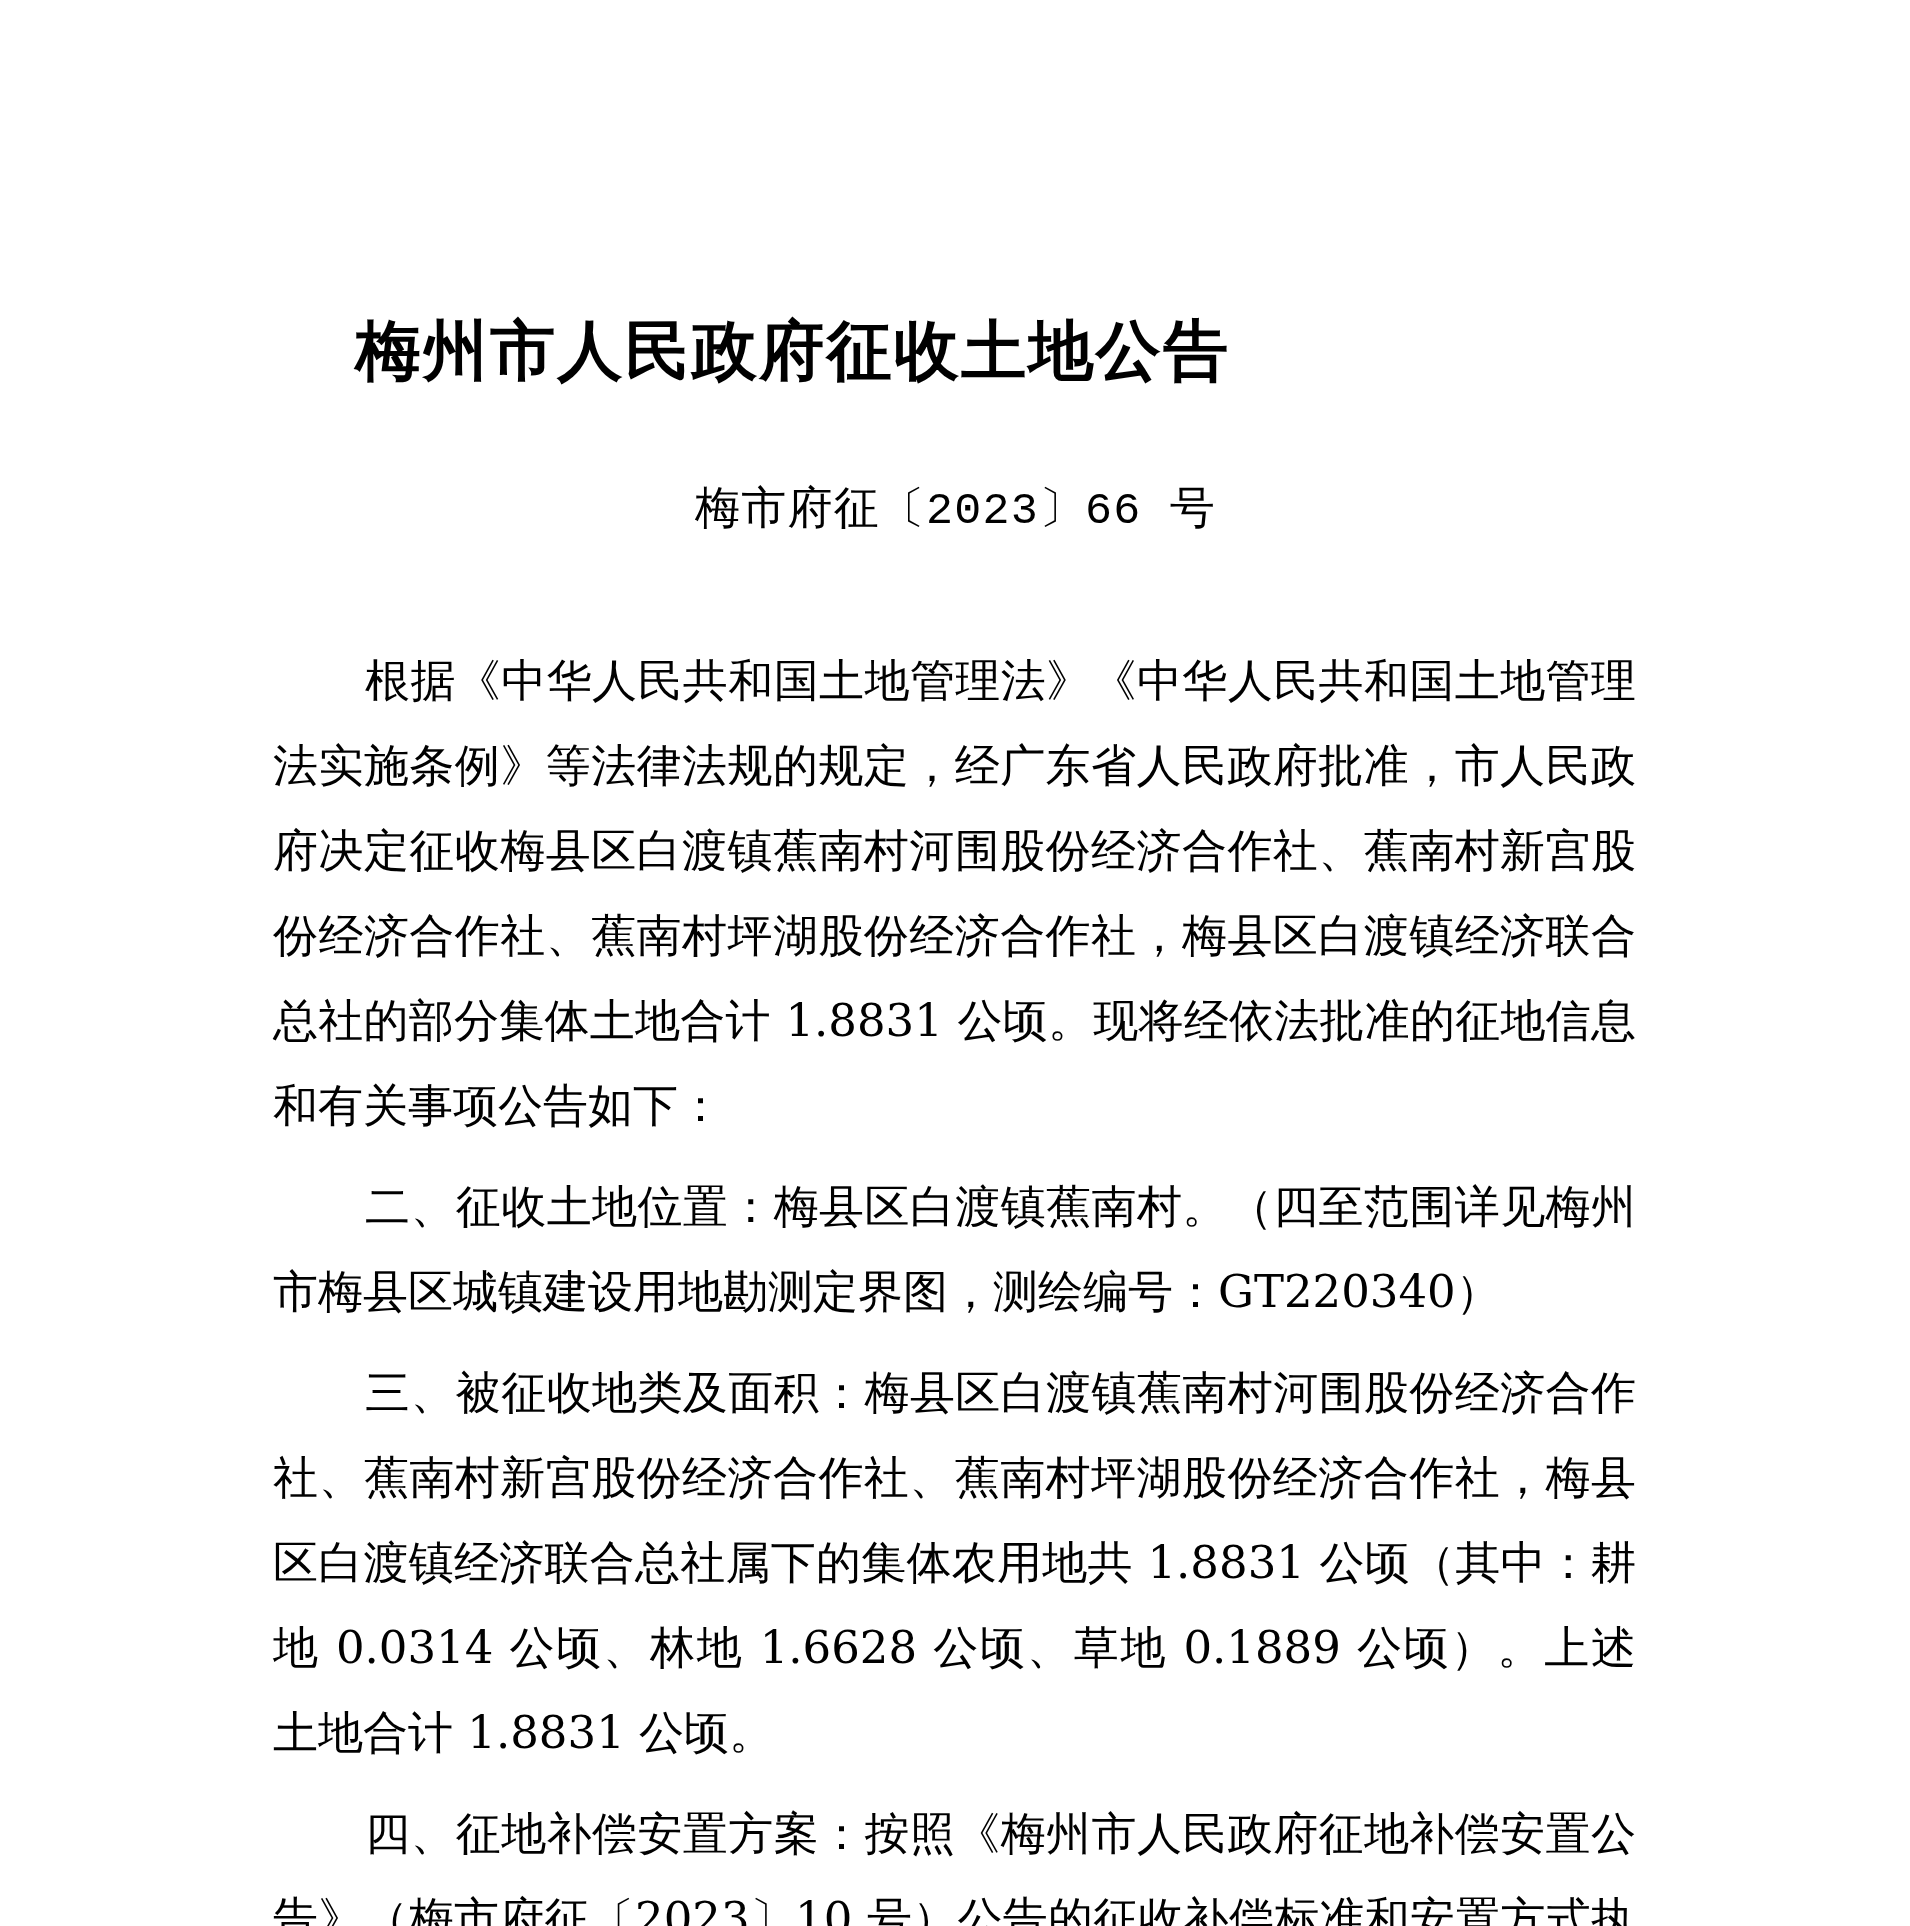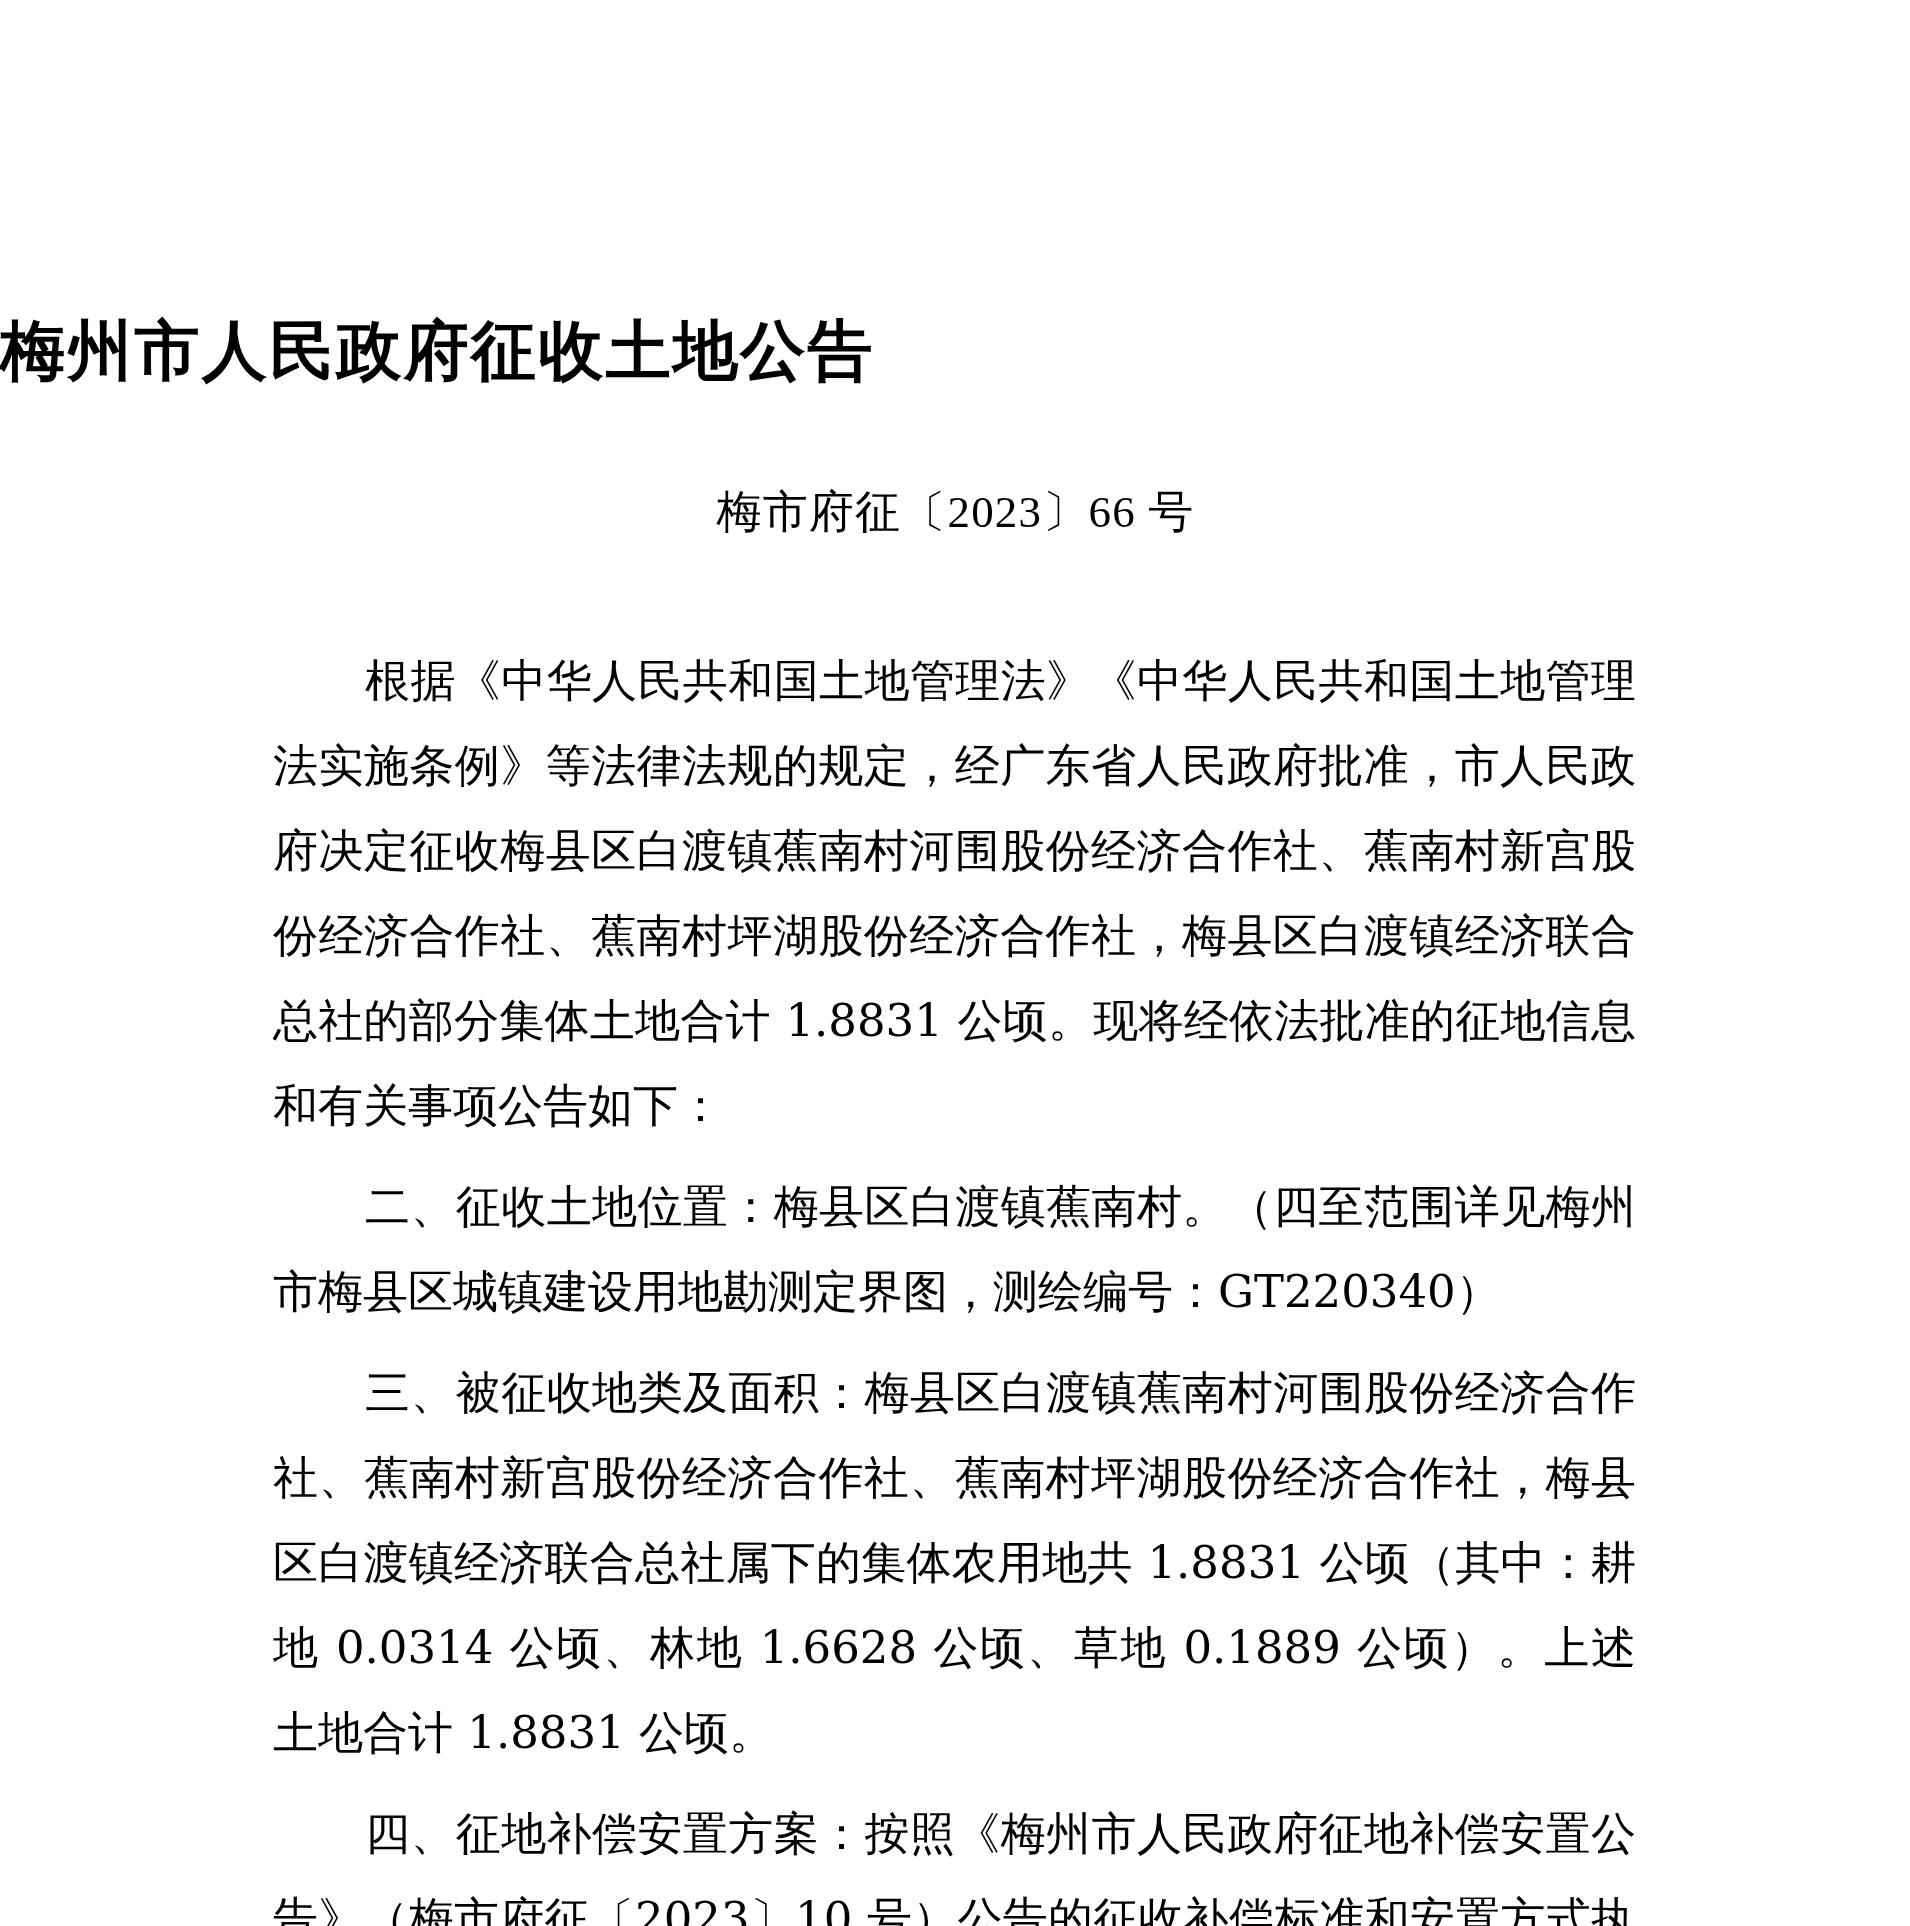--- a/index.html
+++ b/index.html
@@ -18,36 +18,37 @@
     background: #ffffff;
     box-sizing: border-box;
     overflow: hidden;
   }
   
   .doc-title {
     position: absolute;
     left: 0;
     top: 266px;
     width: 1586px;
+    text-align: center;
     font-family: "DejaVu Serif", "Liberation Serif", serif;
     font-weight: 700;
     font-size: 65px;
     line-height: 1.25;
     letter-spacing: 2.3px;
     color: #000000;
     white-space: nowrap;
   }
   
   .doc-number {
     position: absolute;
     left: 0;
     top: 483px;
     width: 1911px;
     text-align: center;
-    font-family: Liberation Serif, serif;
+    font-family: Liberation Mono, monospace;
     font-weight: 400;
     font-size: 45px;
     line-height: 1.3;
     letter-spacing: 1.2px;
     color: #000000;
     white-space: nowrap;
   }
   
   .body-block {
     position: absolute;

